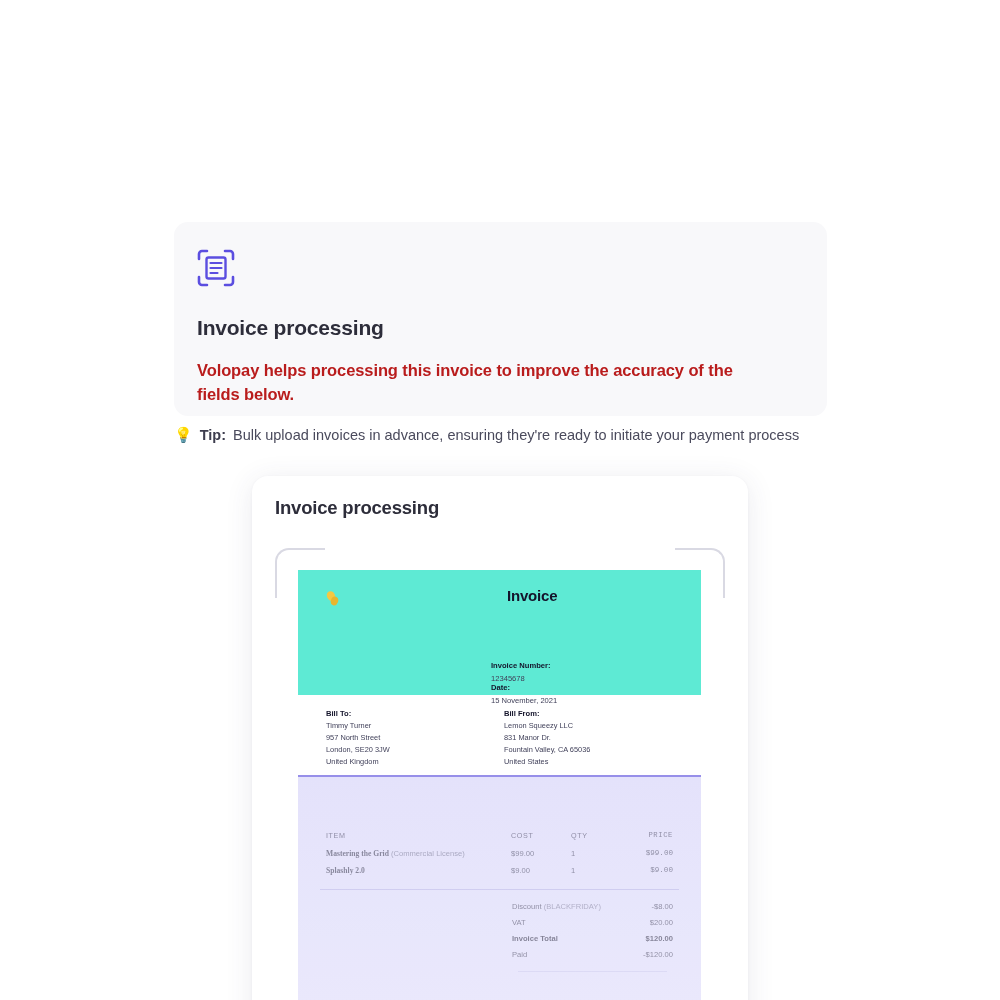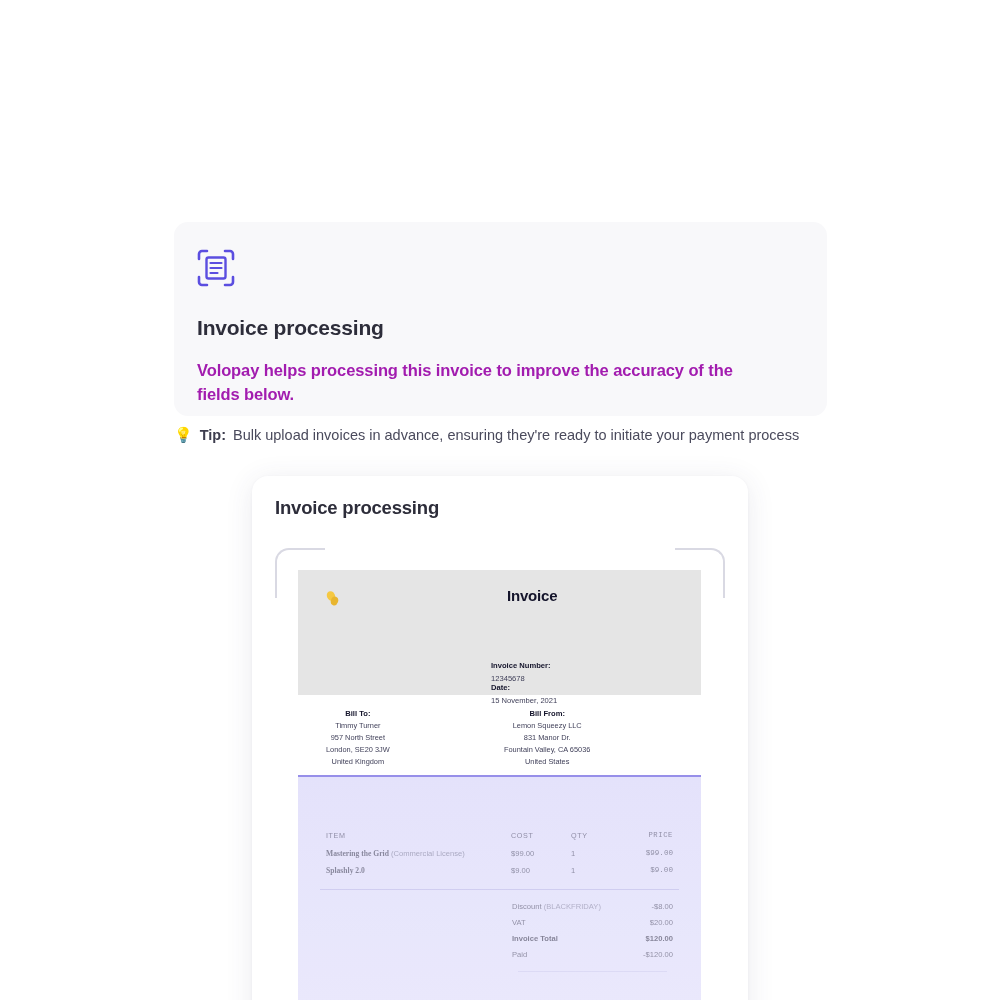--- a/index.html
+++ b/index.html
@@ -49,21 +49,21 @@
     color: #2d2d3a;
     letter-spacing: -0.2px;
   }
 
   .info-desc {
     margin: 17px 0 0 1px;
     width: 580px;
     font-size: 16.5px;
     line-height: 24px;
     font-weight: bold;
-    color: #a21caf;
+    color: #b91c1c;
     letter-spacing: -0.1px;
   }
 
   
   .tip-row {
     position: absolute;
     left: 174px;
     top: 426px;
     display: flex;
     align-items: center;
@@ -136,21 +136,21 @@
     left: 46px;
     top: 94px;
     width: 403px;
     background: #ffffff;
     font-size: 8px;
     color: #2a2a38;
   }
 
   .doc-head {
     position: relative;
-    background: #e5e5e5;
+    background: #5eead4;
     height: 125px;
     padding: 18px 22px 0 22px;
   }
 
   .doc-logo {
     position: absolute;
     left: 28px;
     top: 20px;
     width: 14px;
     height: 16px;
@@ -180,21 +180,21 @@
     color: #41415a;
     line-height: 12px;
     margin-top: 2px;
   }
 
   .doc-parties {
     position: relative;
     height: 80px;
     padding: 13px 22px 0 22px;
   }
-  .party { position: absolute; top: 13px; text-align: center; }
+  .party { position: absolute; top: 13px; }
   .party.to { left: 28px; }
   .party.from { left: 206px; }
   .party-label {
     font-size: 7.6px;
     font-weight: bold;
     color: #14142b;
     line-height: 12px;
   }
   .party-line {
     font-size: 7.4px;

